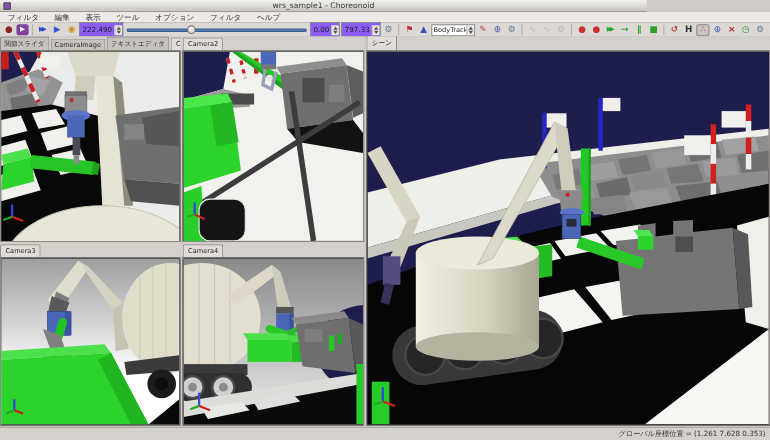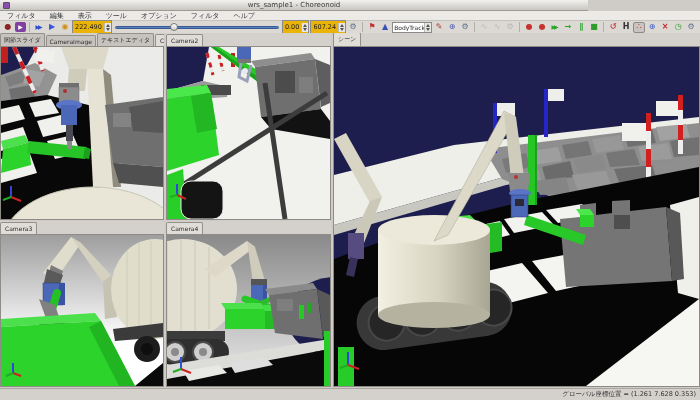--- a/index.html
+++ b/index.html
@@ -13,21 +13,21 @@
   .mitem{padding:0 7px;cursor:default}
   
   #toolbar{position:absolute;left:0;top:21px;width:700px;height:13px;background:#dcd9d5;border-bottom:1px solid #b8b5b1;display:flex;align-items:center;gap:1px;padding:0 2px;font-size:8px}
   .ic{width:12px;height:11px;display:flex;align-items:center;justify-content:center;font-size:8px;line-height:1;cursor:default;flex:0 0 auto}
   .ic.chip{background:#8040a0;border-radius:2px;width:11px;height:10px;font-size:6px}
   .ic.sq{font-size:6px;letter-spacing:-2px;font-weight:bold;padding-right:2px}
   .ic.bold{font-weight:bold}
   .ic.dis{opacity:.55}
   .ic.pressed{background:#c8c5c1;border:1px solid #8f8c88;border-radius:2px}
   .sep{width:1px;height:10px;background:#b3b0ac;margin:0 2px;flex:0 0 auto}
-  .spin{height:14px;background:#eab308;border:1px solid #8a8a8a;display:flex;align-items:center;flex:0 0 auto}
+  .spin{height:14px;background:#8b5cf6;border:1px solid #8a8a8a;display:flex;align-items:center;flex:0 0 auto}
   .spinval{font-size:6.5px;padding:0 2px;color:#222}
   .sar{width:7px;height:9px;display:flex;flex-direction:column;align-items:center;justify-content:center;gap:1px;border-left:1px solid #bbb;background:#e8e6e3}
   .tri-u{width:0;height:0;border-left:2.5px solid transparent;border-right:2.5px solid transparent;border-bottom:3px solid #555}
   .tri-d{width:0;height:0;border-left:2.5px solid transparent;border-right:2.5px solid transparent;border-top:3px solid #555}
   #slider{position:relative;width:168px;height:11px;flex:0 0 auto}
   #slider .groove{position:absolute;left:2px;right:2px;top:4.5px;height:2.5px;background:#5580c0;border-radius:2px;border:0.5px solid #3a5a90}
   #slider .handle{position:absolute;top:1.5px;width:8px;height:8px;border-radius:50%;background:linear-gradient(#fdfdfd,#cfcfcf);border:1px solid #777;margin-left:-4px}
   #combo{height:11px;background:#fff;border:1px solid #8a8a8a;display:flex;align-items:center;flex:0 0 auto;max-width:40px}
   #combo .cval{font-size:6px;padding:0 1px;white-space:nowrap;overflow:hidden;max-width:31px}
   
@@ -83,21 +83,21 @@
     <div class="handle" style="left: 36.6%;"></div>
   </div>
   <span class="spin">
     <span class="spinval">0.00</span>
     <span class="sar">
         <i class="tri-u"></i>
         <i class="tri-d"></i>
       </span>
   </span>
   <span class="spin">
-    <span class="spinval">607.24</span>
+    <span class="spinval">797.33</span>
     <span class="sar">
         <i class="tri-u"></i>
         <i class="tri-d"></i>
       </span>
   </span>
   <span class="ic" style="color: rgb(96, 112, 144);">⚙</span>
   <span class="sep"></span>
   <span class="ic" style="color: rgb(192, 48, 48);">⚑</span>
   <span class="ic" style="color: rgb(58, 80, 184);">▲</span>
   <span id="combo">

